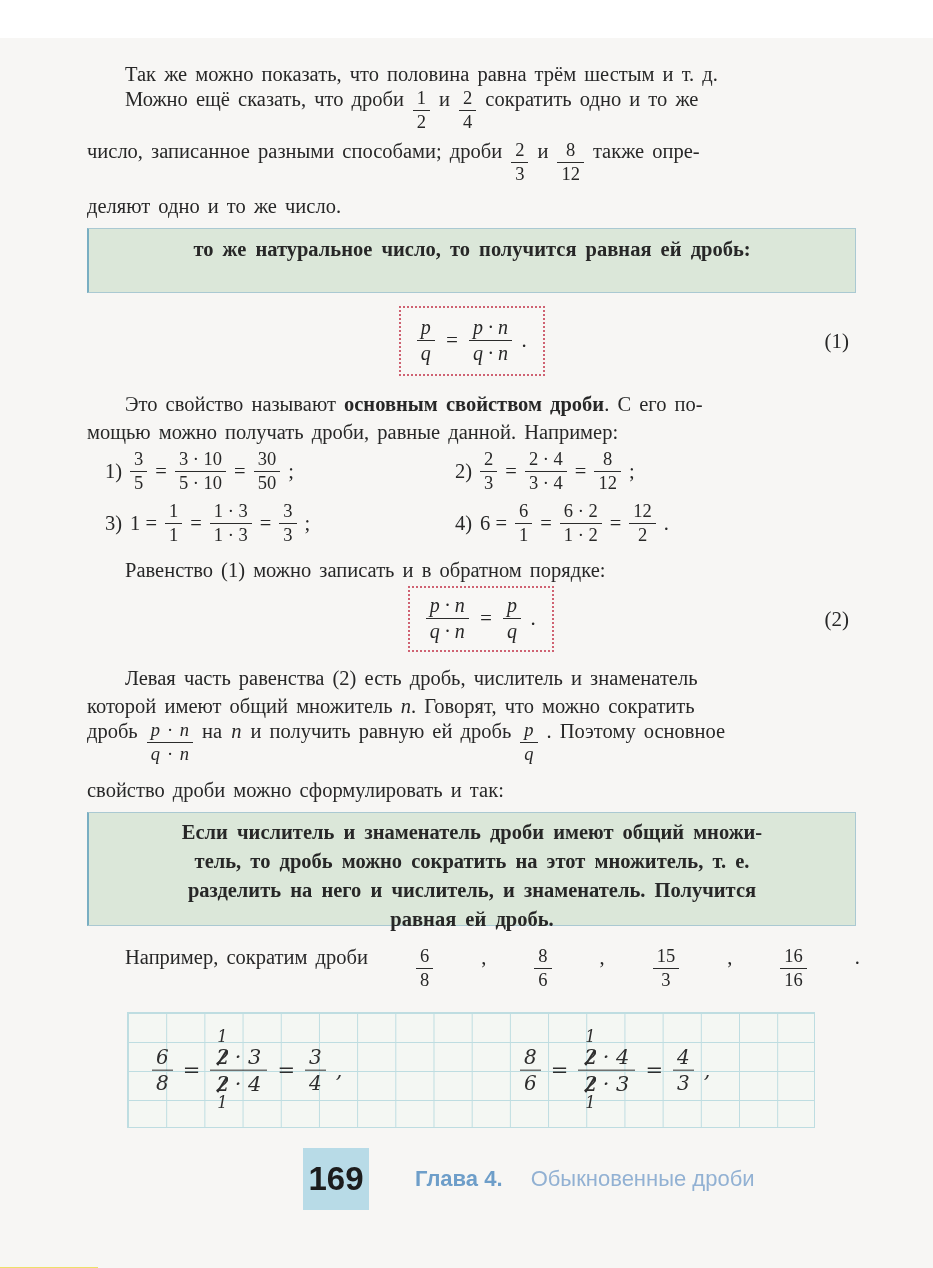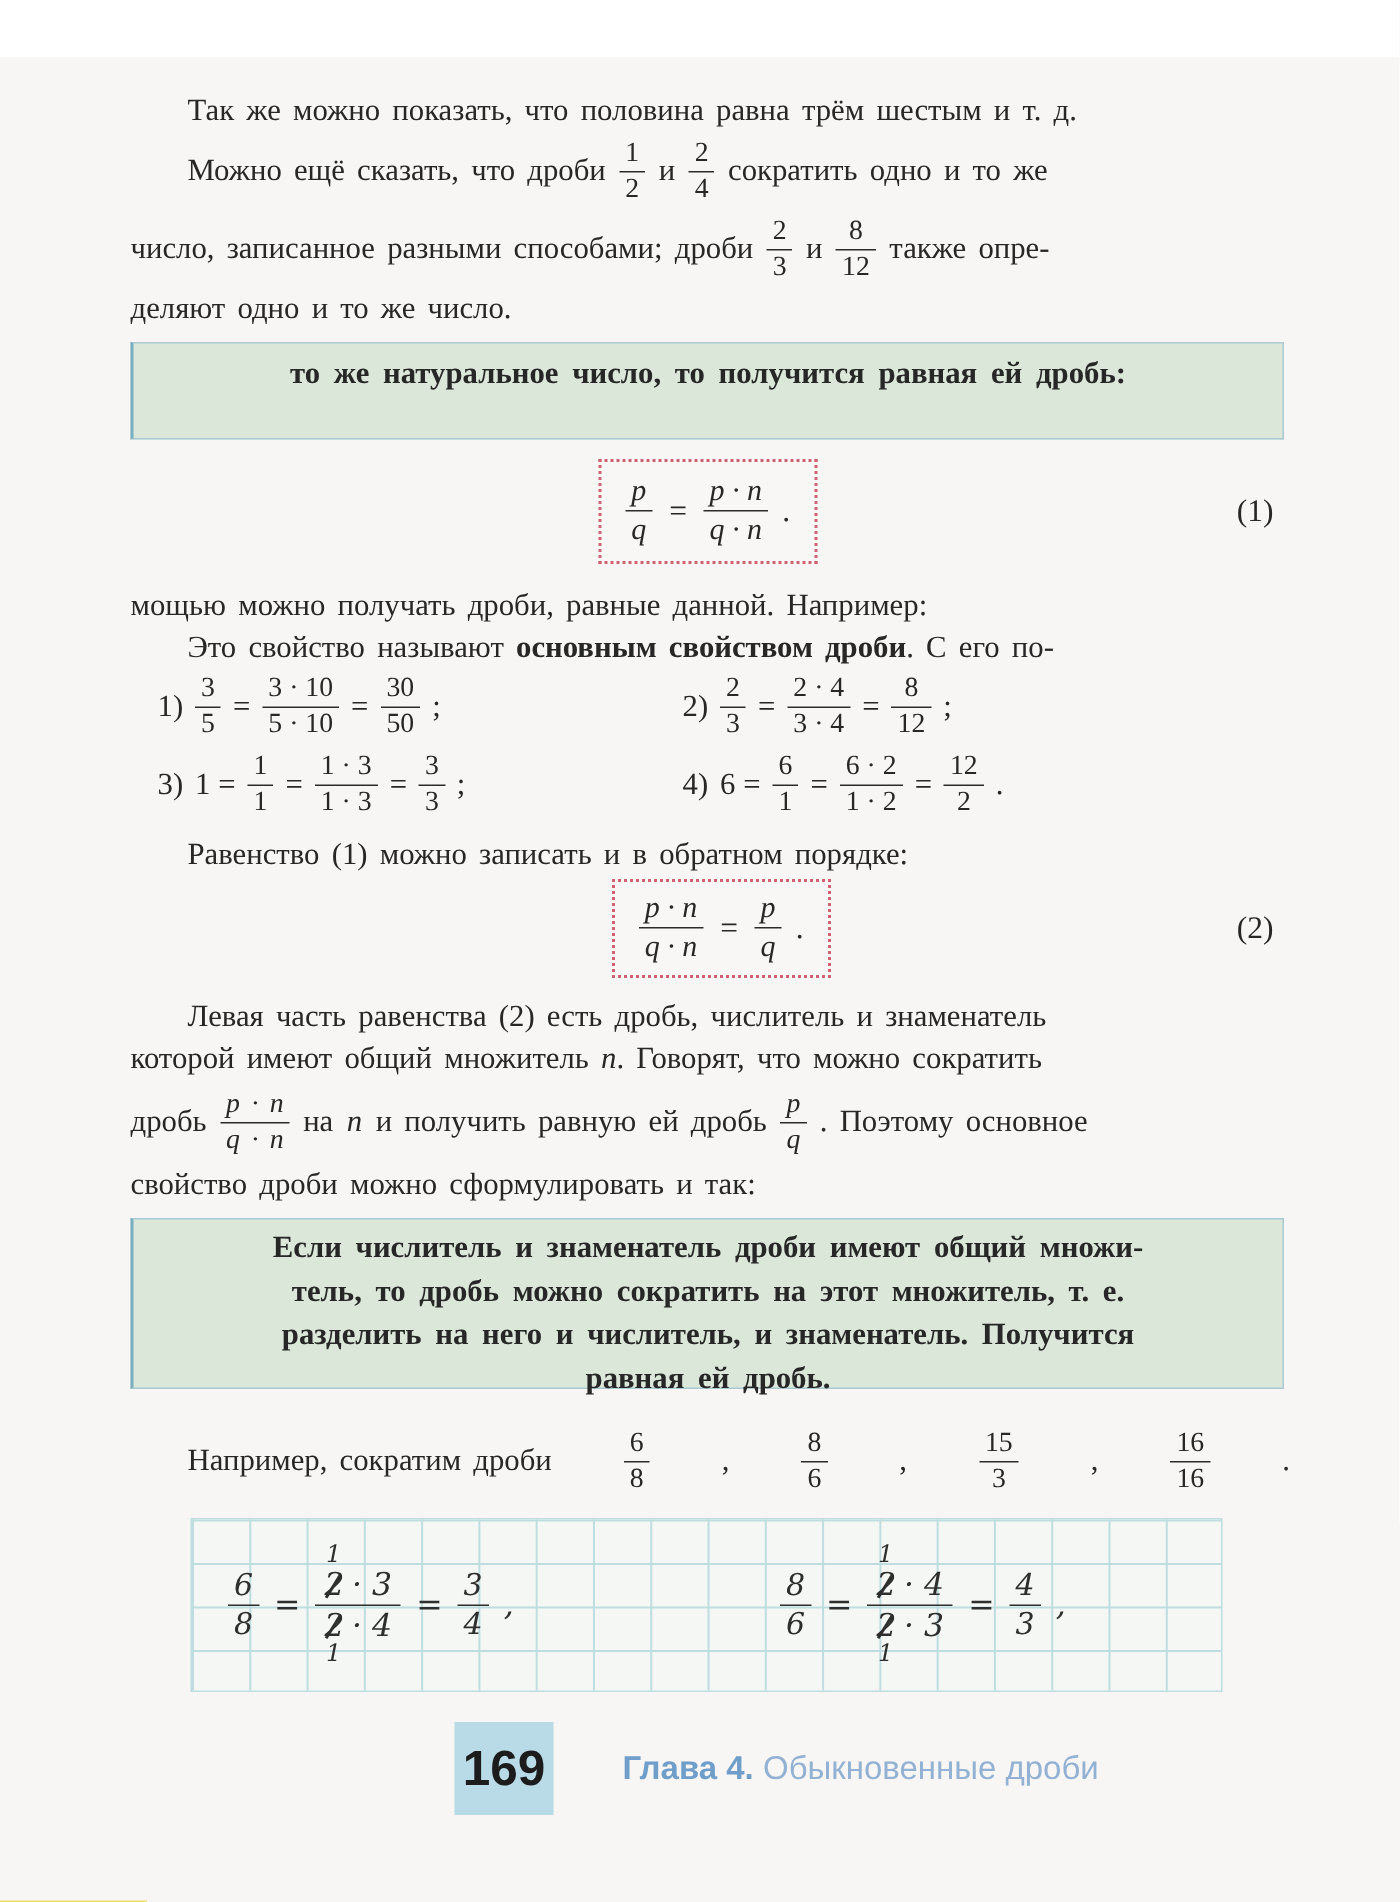--- a/index.html
+++ b/index.html
@@ -3,21 +3,21 @@
 <meta charset="utf-8">
 <style>
   * { margin:0; padding:0; box-sizing:border-box; }
   html,body { width:933px; height:1268px; }
   body { background:#ffffff; font-family:"Liberation Serif", serif; color:#272727; overflow:hidden; }
   #page { position:relative; width:933px; height:1268px; background:#f7f6f4; }
   #top-strip { position:absolute; top:0; left:0; width:933px; height:38px; background:#ffffff; }
 
   .block { position:absolute; left:87px; width:770px; }
   .tline { font-size:20.5px; line-height:28px; word-spacing:3px; white-space:nowrap; }
-  .fline { display:flex; align-items:center; gap:9px; height:52px; font-size:20.5px; word-spacing:3px; white-space:nowrap; }
+  .fline { display:flex; align-items:flex-start; gap:9px; height:52px; font-size:20.5px; word-spacing:3px; white-space:nowrap; }
   .indent { padding-left:38px; }
 
   
   .frac { display:inline-flex; flex-direction:column; align-items:stretch; text-align:center;
           vertical-align:middle; font-size:18.5px; line-height:1.12; }
   .frac .n { border-bottom:1.6px solid #2b2b2b; padding:0 4px 1px; }
   .frac .d { padding:1px 4px 0; }
   .it { font-style:italic; }
 
   
@@ -59,21 +59,21 @@
   .cancel::after { content:""; position:absolute; left:-3px; top:50%; width:18px; height:1.6px;
                    background:#2e2e2e; transform:rotate(-58deg); transform-origin:center; }
 
   
   #footer-pagebox { position:absolute; left:303px; top:1148px; width:66px; height:62px;
                     background:#b8dbe7; display:flex; align-items:center; justify-content:center;
                     font-family:"Liberation Sans", sans-serif; font-weight:bold; font-size:33px; color:#1c1c1c; }
   #footer-chapter { position:absolute; left:415px; top:1166px; font-family:"Liberation Sans", sans-serif;
                     font-size:22px; white-space:nowrap; }
   #footer-chapter .lbl { color:#6e9ec9; font-weight:bold; }
-  #footer-chapter .ttl { color:#92b1d3; }
+  #footer-chapter .ttl { color:#92b1d3;margin-left:22px; }
 
   
   #watermark { position:absolute; left:0; top:1241px; background:#ede067; color:#2b2b2b;
                font-family:"Liberation Sans", sans-serif; font-size:15px; padding:3px 9px 4px 4px;margin-top:26px; }
 </style>
 </head>
 <body>
 
 <div id="page">
   <div id="top-strip"></div>
@@ -123,25 +123,25 @@
       <span class="frac it">
           <span class="n">p · n</span>
           <span class="d">q · n</span>
         </span>
       <span>.</span>
     </div>
     <span class="formula-label">(1)</span>
   </div>
 
   <div class="block" style="top:390px;">
-    <div class="tline">мощью можно получать дроби, равные данной. Например:</div>
     <div class="tline indent">
       <span>Это свойство называют</span>
       <span style="font-weight:bold;">основным свойством дроби</span><span>. С его по-</span>
     </div>
+    <div class="tline">мощью можно получать дроби, равные данной. Например:</div>
   </div>
 
   <div class="ex-grid" style="top:448px;">
     <div class="ex-row">
       <div class="ex-eq ex-col1">
         <span>1)</span>
         <span class="frac">
             <span class="n">3</span>
             <span class="d">5</span>
           </span>

